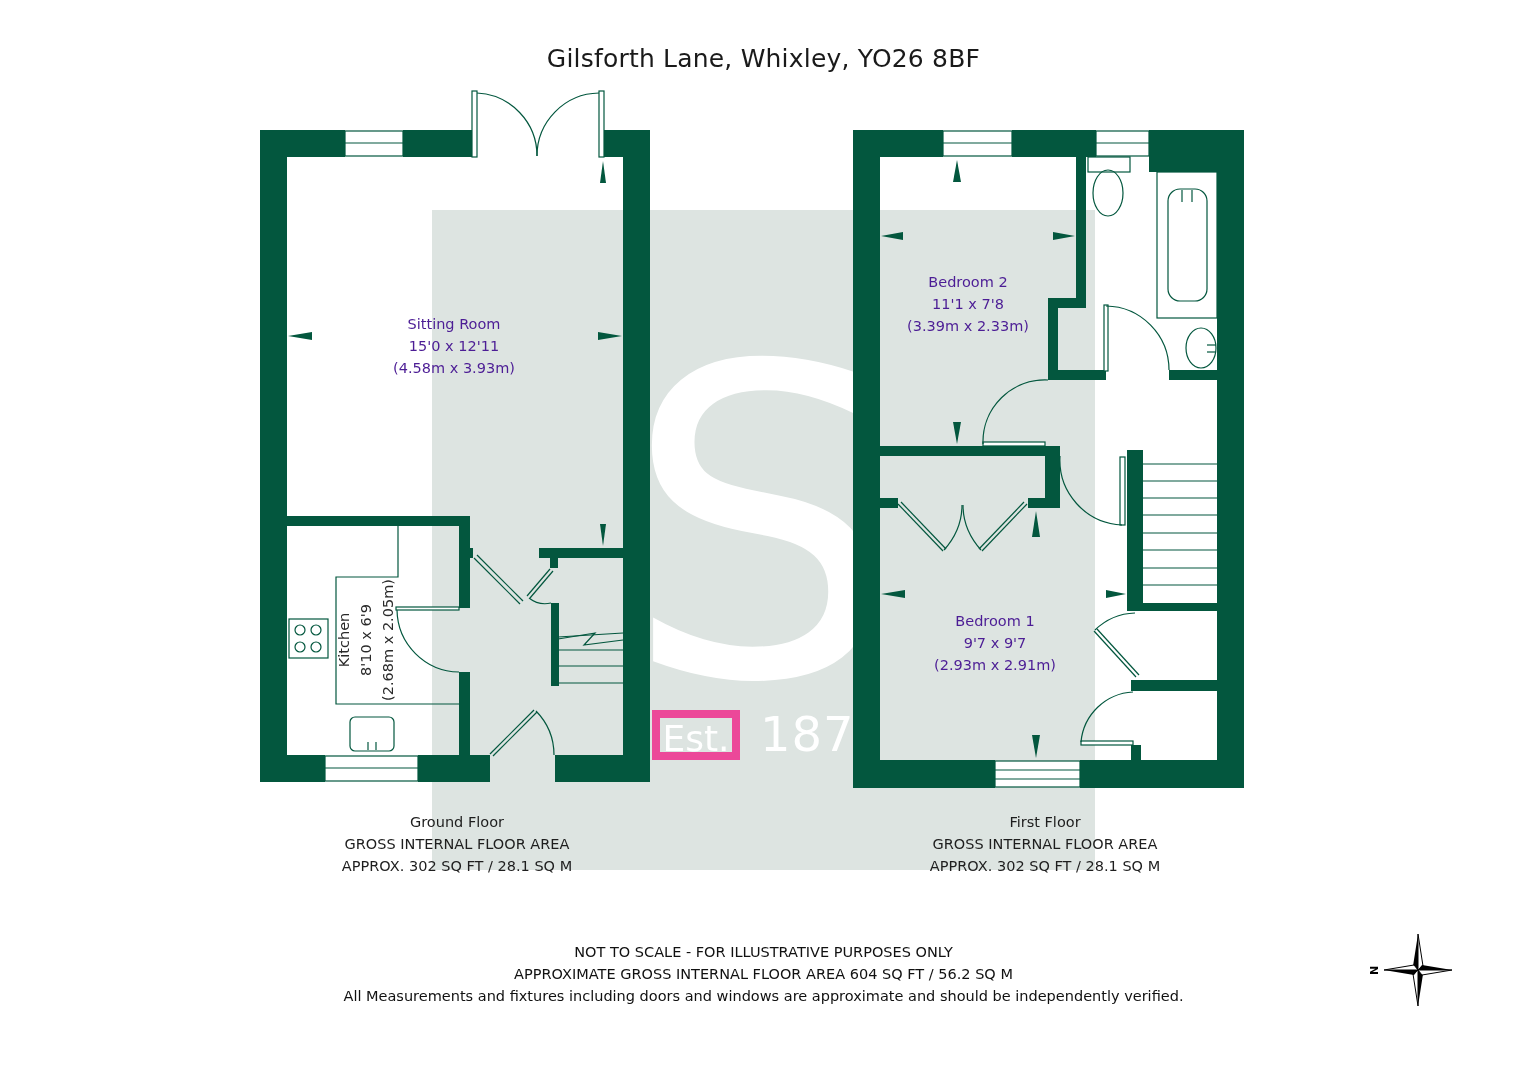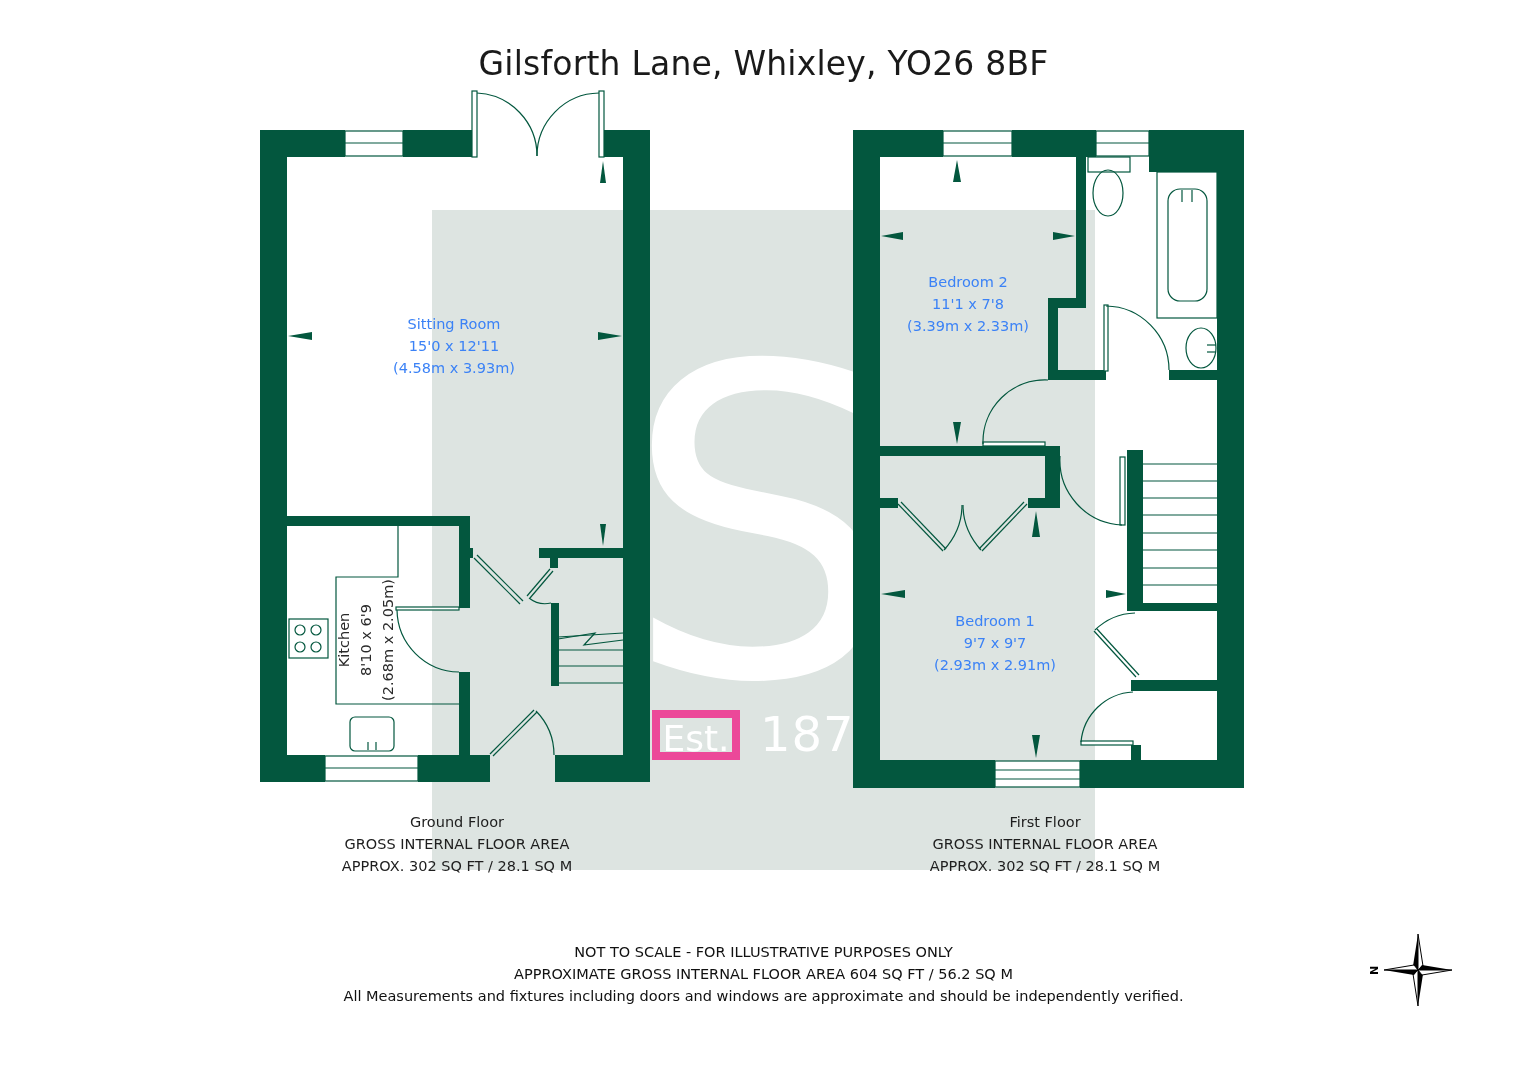--- a/index.html
+++ b/index.html
@@ -1,21 +1,21 @@
 <!DOCTYPE html>
 <html><head>
 <meta charset="utf-8">
 <style>
   html, body { margin: 0; padding: 0; background: #ffffff; }
   body { width: 1527px; height: 1080px; position: relative; overflow: hidden;
          font-family: "DejaVu Sans", "Liberation Sans", sans-serif; color: #222; }
   .title { position: absolute; left: 0; width: 1527px; top: 44px; text-align: center;
-           font-size: 33px; color: #1a1a1a; letter-spacing: 0.2px; }
+           font-size: 25px; color: #1a1a1a; letter-spacing: 0.2px; }
   svg.plan { position: absolute; left: 0; top: 0; }
-  .room-label { position: absolute; text-align: center; font-size: 14.5px; line-height: 22px; color: #3b82f6; }
+  .room-label { position: absolute; text-align: center; font-size: 14.5px; line-height: 22px; color: #4c1d95; }
   .room-label span { display: block; }
   .floor-caption { position: absolute; text-align: center; font-size: 14.5px; line-height: 22px; color: #1e1e1e; }
   .floor-caption span { display: block; }
   .footer { position: absolute; left: 0; width: 1527px; top: 941px; text-align: center;
             font-size: 14.5px; line-height: 22px; color: #111; }
   .footer span { display: block; text-align: center; }
   .kitchen-label { position: absolute; left: 366px; top: 640px; transform: translate(-50%, -50%) rotate(-90deg);
                    text-align: center; font-size: 14.5px; line-height: 22px; white-space: nowrap; color: #2a2a2a; }
   .kitchen-label span { display: block; }
   .watermark-est { position: absolute; left: 652px; top: 710px; width: 88px; height: 50px;

